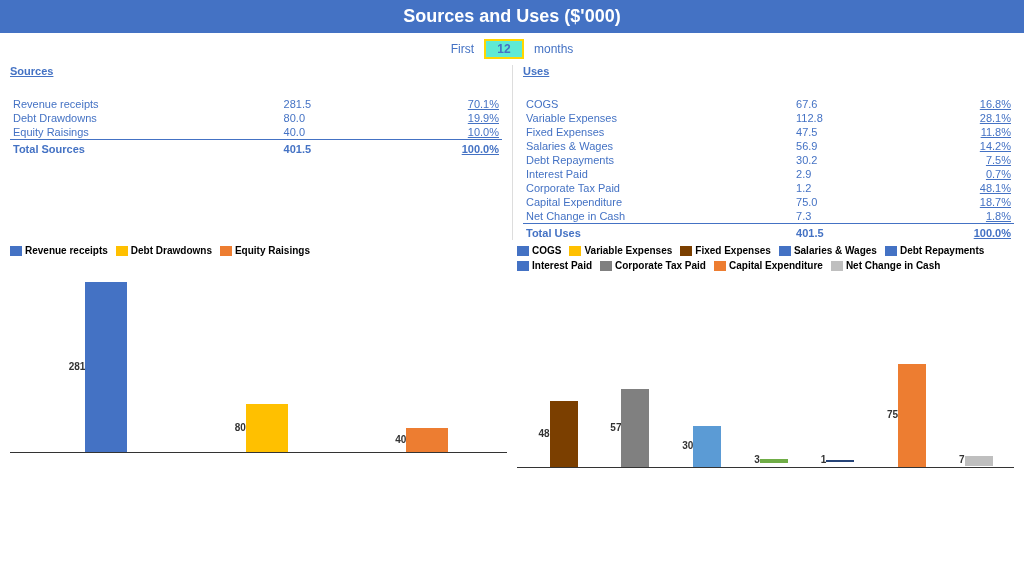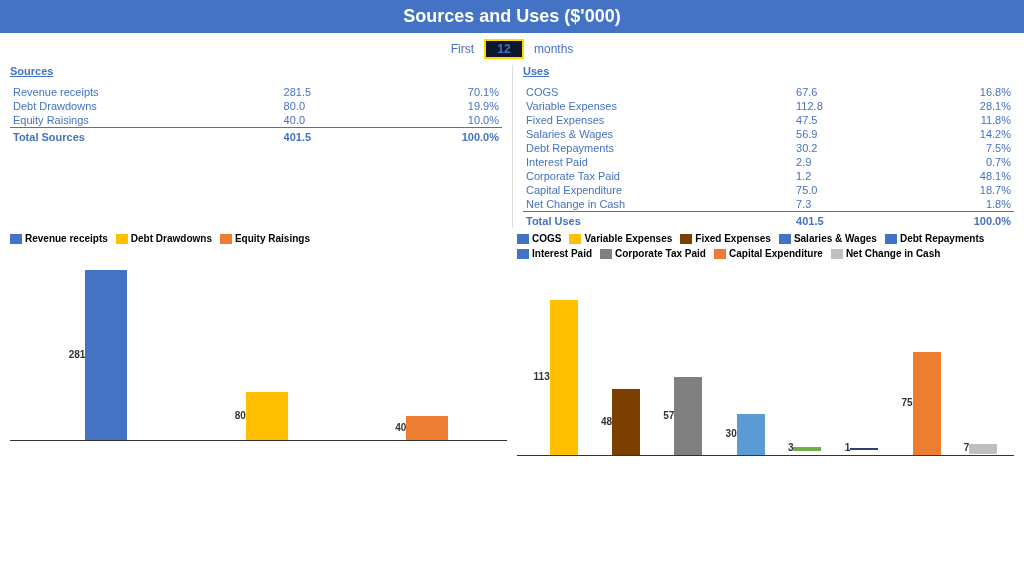--- a/index.html
+++ b/index.html
@@ -17,21 +17,21 @@
     .months-row {
       text-align: center;
       padding: 6px 0;
       font-size: 12px;
       color: #4472C4;
     }
 
     .months-input {
       display: inline-block;
       border: 2px solid #FFD700;
-      background: #0f172a;
+      background: #5eead4;
       width: 40px;
       text-align: center;
       font-weight: bold;
       color: #4472C4;
       padding: 1px 0;
     }
 
     .content-area {
       display: flex;
       width: 100%;
@@ -45,21 +45,21 @@
     .right-panel {
       width: 50%;
       padding: 0 10px;
       border-left: 1px solid #ddd;
     }
 
     .section-title {
       color: #4472C4;
       font-weight: bold;
       font-size: 11px;
-      margin-bottom: 8px;
+      margin-bottom: 20px;
       text-decoration: underline;
     }
 
     .data-table {
       width: 100%;
       border-collapse: collapse;
     }
 
     .data-table td {
       padding: 1px 3px;
@@ -74,20 +74,21 @@
     .data-table .value-col {
       text-align: left;
       color: #4472C4;
       width: 22%;
     }
 
     .data-table .pct-col {
       text-align: right;
       color: #4472C4;
       width: 23%;
+      text-decoration: underline;
     }
 
     .total-row td {
       color: #4472C4;
       font-weight: bold;
       border-top: 1px solid #4472C4;
       padding: 3px 3px 1px 3px;
     }
 
     .charts-area {
@@ -336,24 +337,20 @@
           <span class="legend-box" style="background:#ED7D31"></span>
           <span><b>Capital Expenditure</b></span>
         </div>
         <div class="legend-item">
           <span class="legend-box" style="background:#BFBFBF"></span>
           <span><b>Net Change in Cash</b></span>
         </div>
       </div>
     <div class="chart-container" id="right-chart-container">
         <div class="bar-group">
-    <span class="bar-label-top">113</span>
-    <div class="bar-small" style="height:155px;background:#FFC000"></div>
-  </div>
-        <div class="bar-group">
     <span class="bar-label-top">48</span>
     <div class="bar-small" style="height:66px;background:#7B3F00"></div>
   </div>
         <div class="bar-group">
     <span class="bar-label-top">57</span>
     <div class="bar-small" style="height:78px;background:#808080"></div>
   </div>
         <div class="bar-group">
     <span class="bar-label-top">30</span>
     <div class="bar-small" style="height:41px;background:#5B9BD5"></div>

